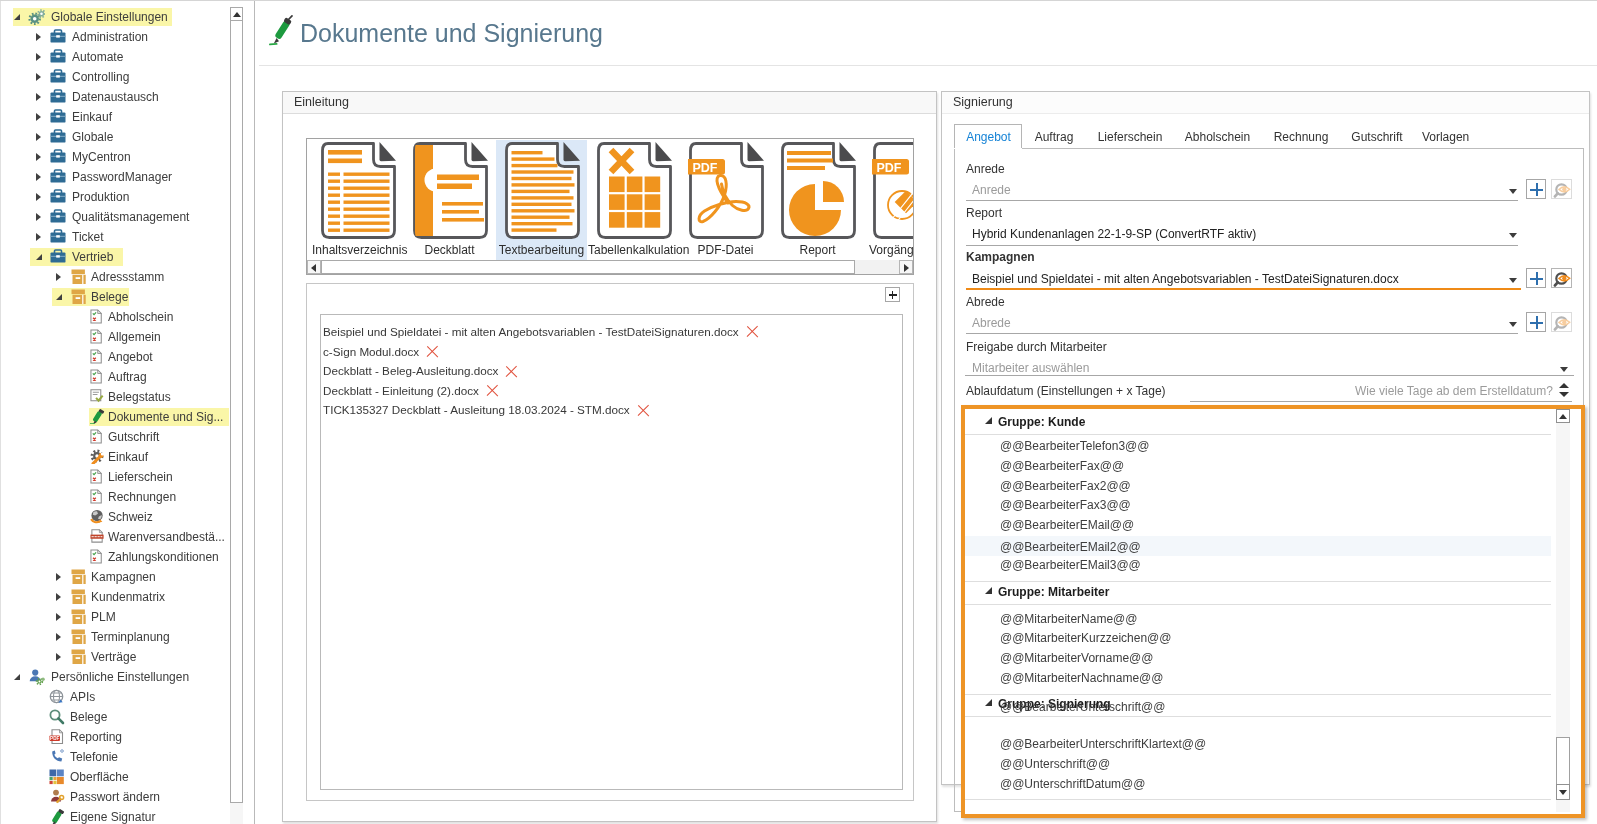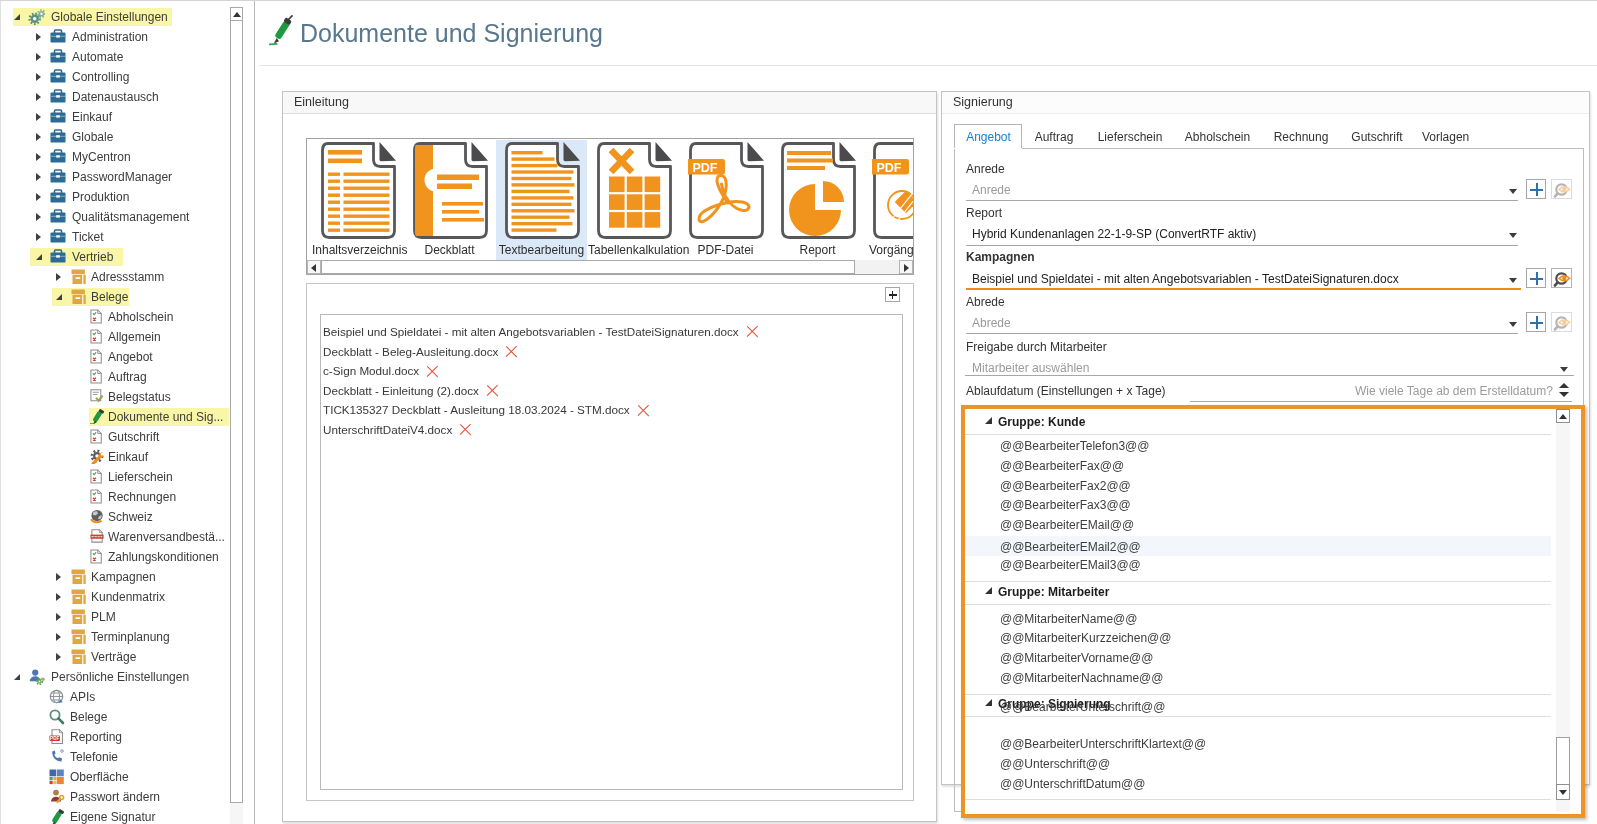--- a/index.html
+++ b/index.html
@@ -605,25 +605,24 @@
 </div>
 </div>
 <div id="vorl">
 <div class="plusbtn" style="right:13px;top:3px;width:15px;height:15px">
           <i style="left:2.5px;top:6px;width:8px;height:1.6px;background:#222"></i>
           <b style="left:5.7px;top:2.8px;width:1.6px;height:8px;background:#222"></b>
         </div>
 
 <div id="vlist">
 <div class="vi">Beispiel und Spieldatei - mit alten Angebotsvariablen - TestDateiSignaturen.docx<span class="redx"><i></i><i></i></span></div>
+<div class="vi">c-Sign Modul.docx<span class="redx"><i></i><i></i></span></div>
 <div class="vi">Deckblatt - Beleg-Ausleitung.docx<span class="redx"><i></i><i></i></span></div>
-<div class="vi">c-Sign Modul.docx<span class="redx"><i></i><i></i></span></div>
 <div class="vi">Deckblatt - Einleitung (2).docx<span class="redx"><i></i><i></i></span></div>
 <div class="vi">TICK135327 Deckblatt - Ausleitung 18.03.2024 - STM.docx<span class="redx"><i></i><i></i></span></div>
-<div class="vi">UnterschriftDateiV4.docx<span class="redx"><i></i><i></i></span></div>
 </div>
       </div>
 </div>
 <div class="panel" id="sig" style="left:941px;top:90px;width:649px;height:694px">
 <div class="phead" style="background:#fcfcfc;border-bottom:1px solid #ececec">Signierung</div>
 <div class="abs" style="left:11.5px;top:32px;width:68px;height:24px;border:1px solid #b5b5b5;border-bottom:none;background:#fff;box-sizing:border-box"></div>
 <span class="tab" style="left:46.5px;color:#1583d6">Angebot</span>
 <span class="tab" style="left:112px;color:#333">Auftrag</span>
 <span class="tab" style="left:188px;color:#333">Lieferschein</span>
 <span class="tab" style="left:275.5px;color:#333">Abholschein</span>

